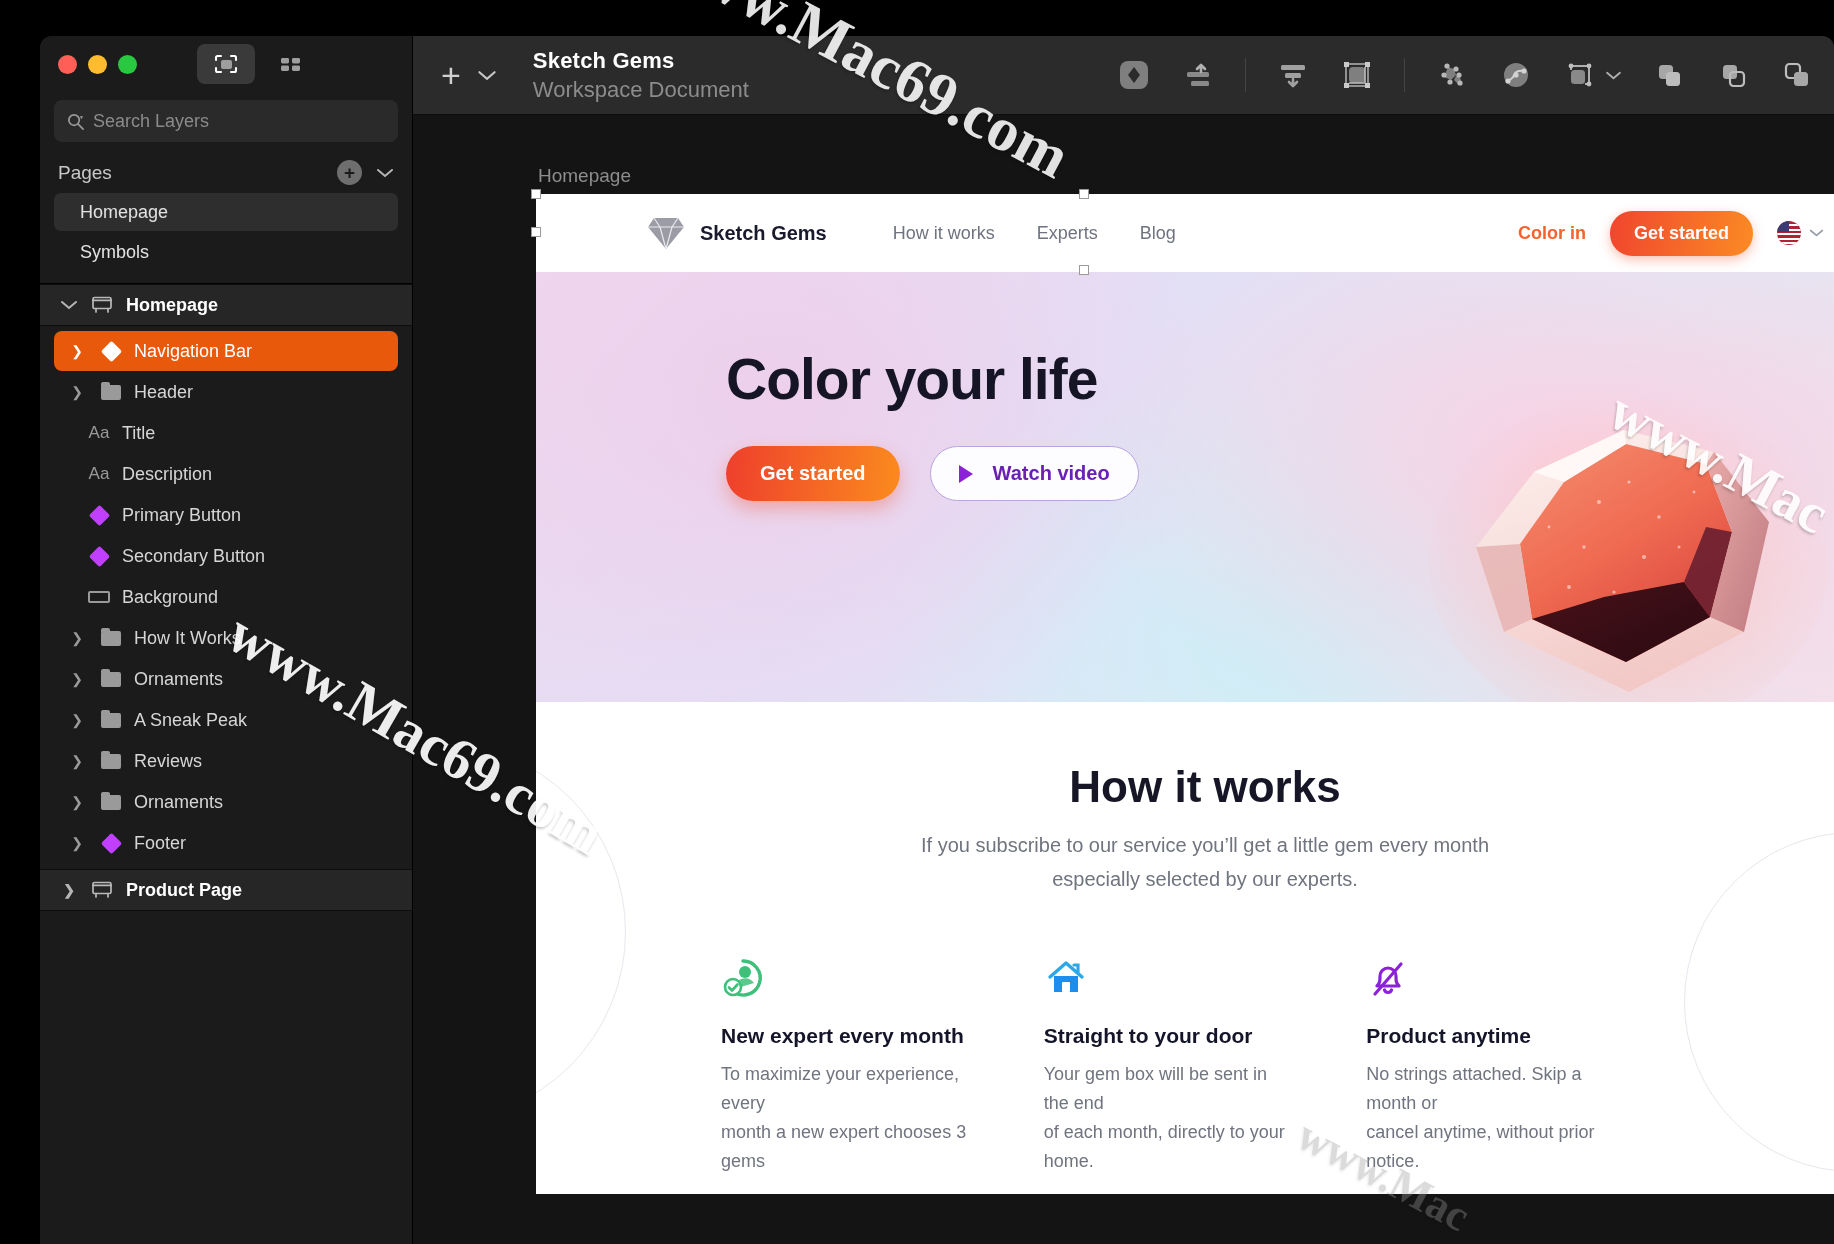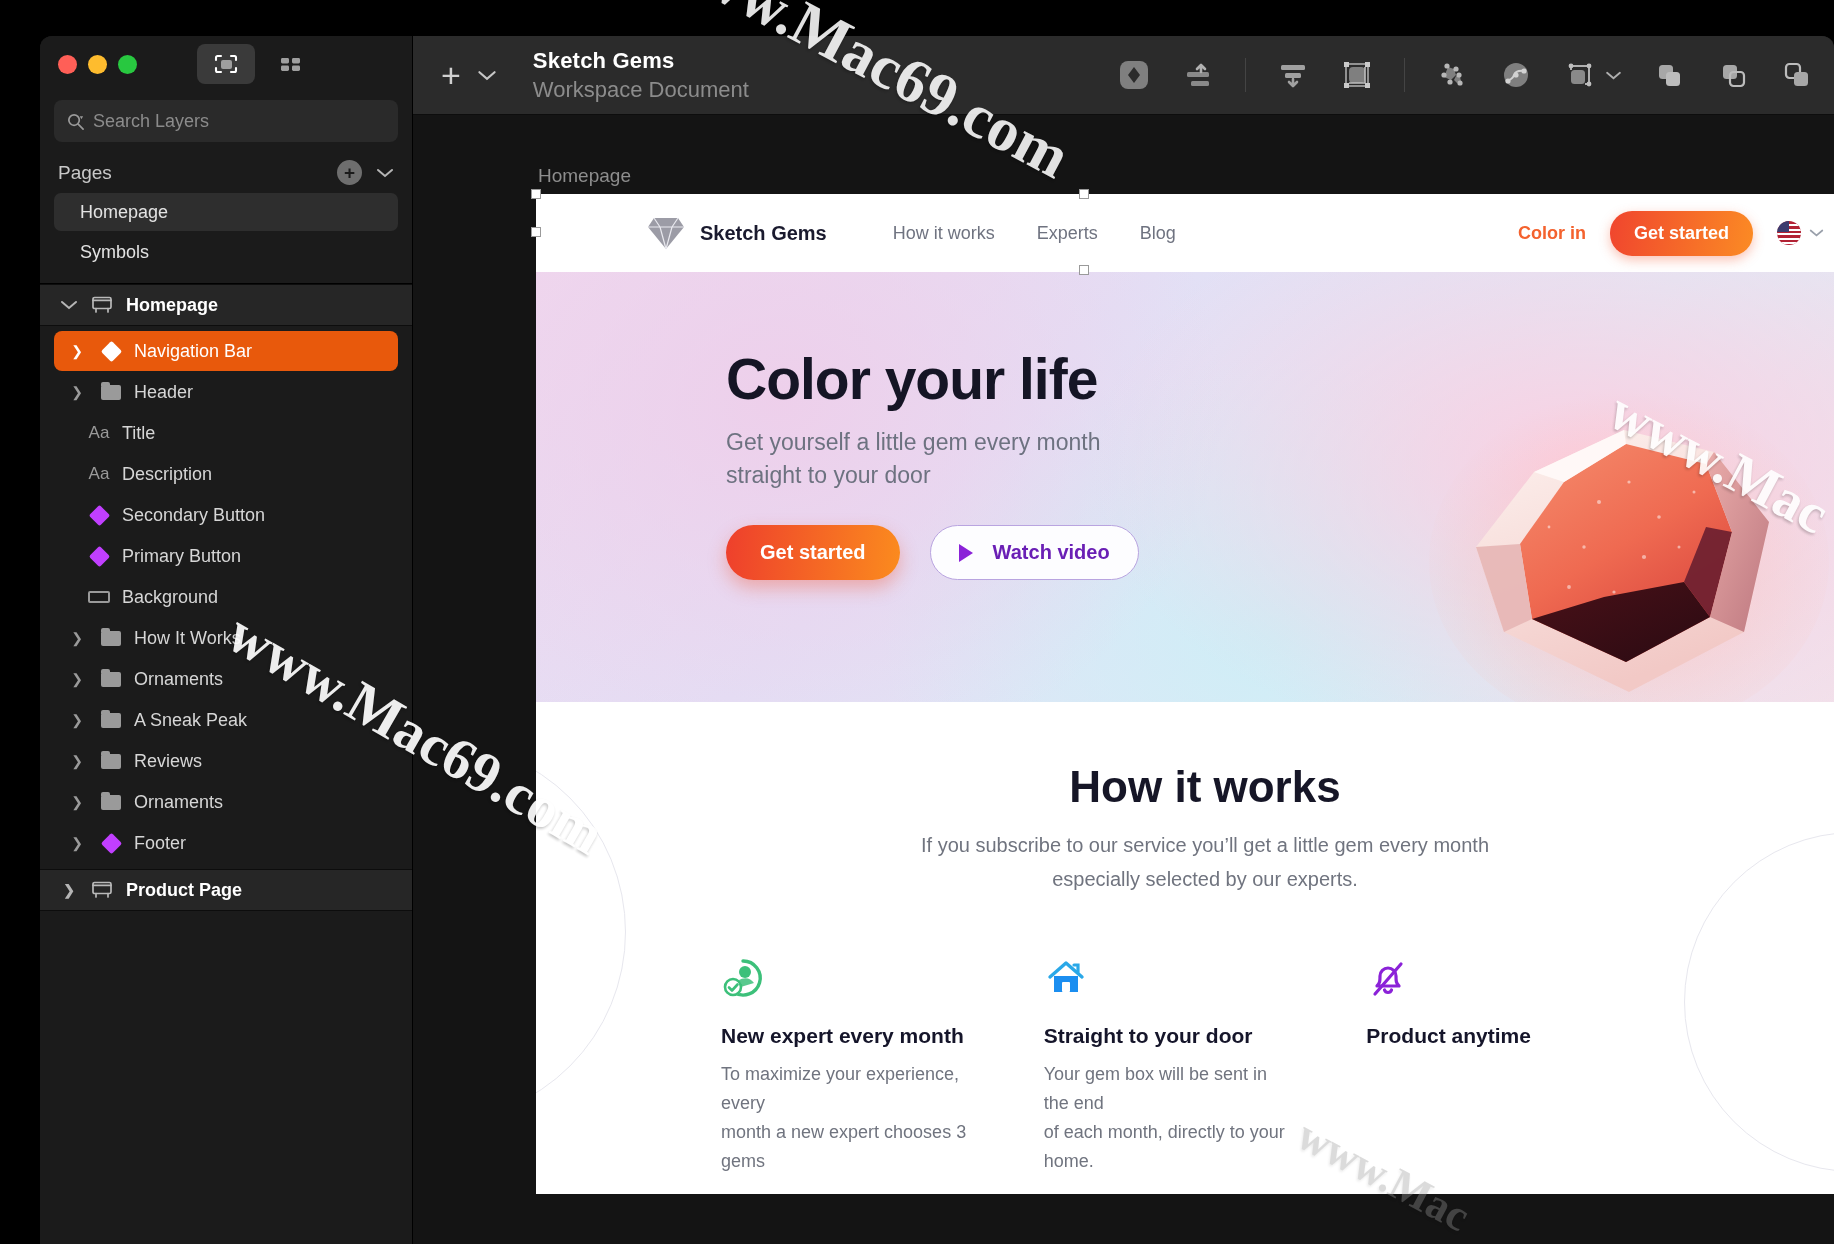--- a/index.html
+++ b/index.html
@@ -286,28 +286,28 @@
 
         <div class="layer-row ind-1">
           <span class="ico aa">Aa</span>
           <span class="nm">Description</span>
         </div>
 
         <div class="layer-row ind-1">
           <span class="ico">
               <span class="diamond"></span>
             </span>
+          <span class="nm">Primary Button</span>
+        </div>
+
+        <div class="layer-row ind-1">
+          <span class="ico">
+              <span class="diamond"></span>
+            </span>
           <span class="nm">Secondary Button</span>
-        </div>
-
-        <div class="layer-row ind-1">
-          <span class="ico">
-              <span class="diamond"></span>
-            </span>
-          <span class="nm">Primary Button</span>
         </div>
 
         <div class="layer-row ind-1">
           <span class="ico">
               <span class="rectico"></span>
             </span>
           <span class="nm">Background</span>
         </div>
 
         <div class="layer-row ind-0">
@@ -516,24 +516,20 @@
                 <svg width="15" height="10" viewBox="0 0 18 12">
                   <path d="M2 3l7 6 7-6" fill="none" stroke="#9aa0ab" stroke-width="2" stroke-linecap="round"></path>
                 </svg>
               </span>
             </div>
           </nav>
 
           <div class="hero">
             <div class="hero-copy">
               <h1>Color your life</h1>
-              <p>
-                <span>Get yourself a little gem every month</span><br>
-                <span>straight to your door</span>
-              </p>
               <div class="hero-btns">
                 <button class="btn-hero-orange">Get started</button>
                 <button class="btn-watch">
                   <span class="play-tri"></span>
                   <span>Watch video</span>
                 </button>
               </div>
             </div>
 
             <div class="gem-wrap">
@@ -633,20 +629,24 @@
 
               <div class="feat">
                 <div class="ficon">
                   <svg width="44" height="44" viewBox="0 0 44 44">
                     <path d="M11 30c3-3 3-5 3-10a8 8 0 0 1 16 0c0 5 0 7 3 10z" fill="none" stroke="#8b22d8" stroke-width="3.2" stroke-linejoin="round"></path>
                     <path d="M18.5 34a3.7 3.7 0 0 0 7 0" fill="none" stroke="#8b22d8" stroke-width="3.2" stroke-linecap="round"></path>
                     <path d="M9 38L35 8" stroke="#8b22d8" stroke-width="3.2" stroke-linecap="round"></path>
                   </svg>
                 </div>
                 <h3>Product anytime</h3>
+                <p>
+                  <span>No strings attached. Skip a month or</span><br>
+                  <span>cancel anytime, without prior notice.</span>
+                </p>
               </div>
 
             </div>
           </div>
         </div>
 
         <div class="sel-handle" style="left:118px; top:74px;"></div>
         <div class="sel-handle" style="left:666px; top:74px;"></div>
         <div class="sel-handle" style="left:118px; top:112px;"></div>
         <div class="sel-handle" style="left:666px; top:150px;"></div>

